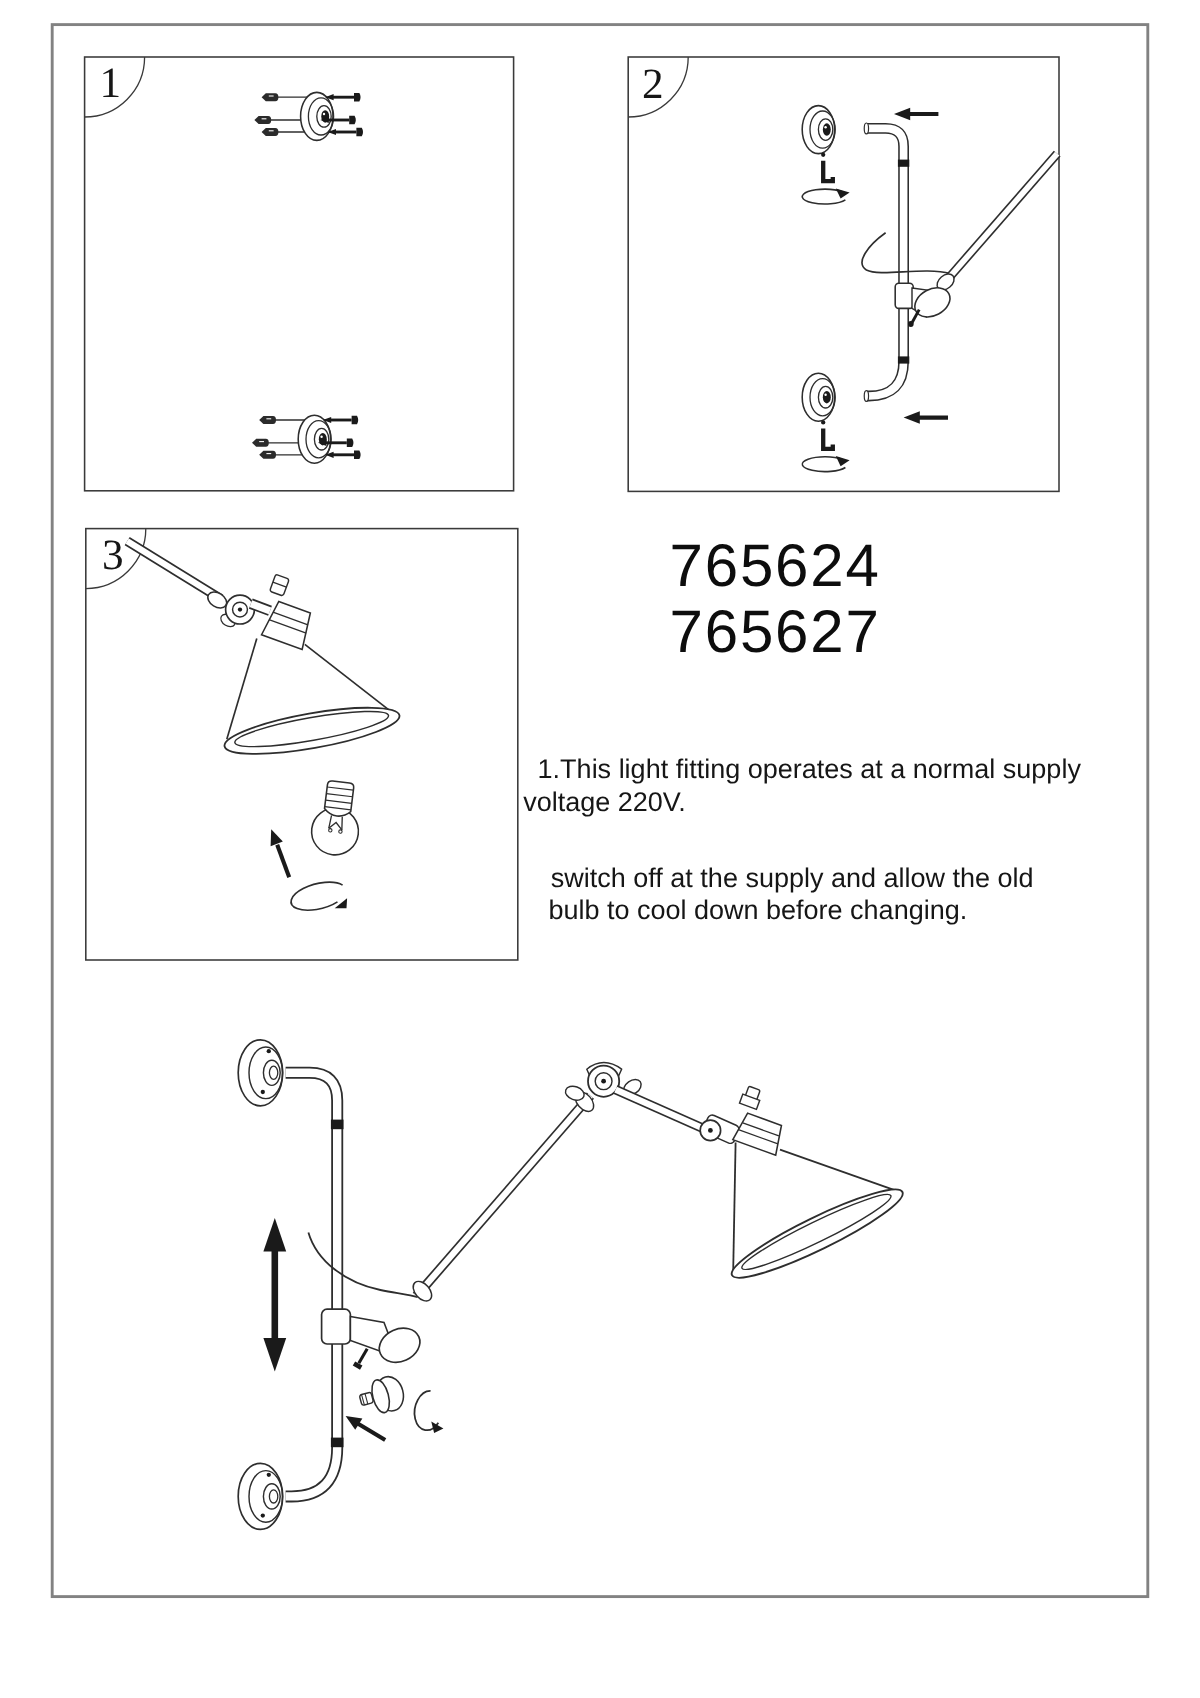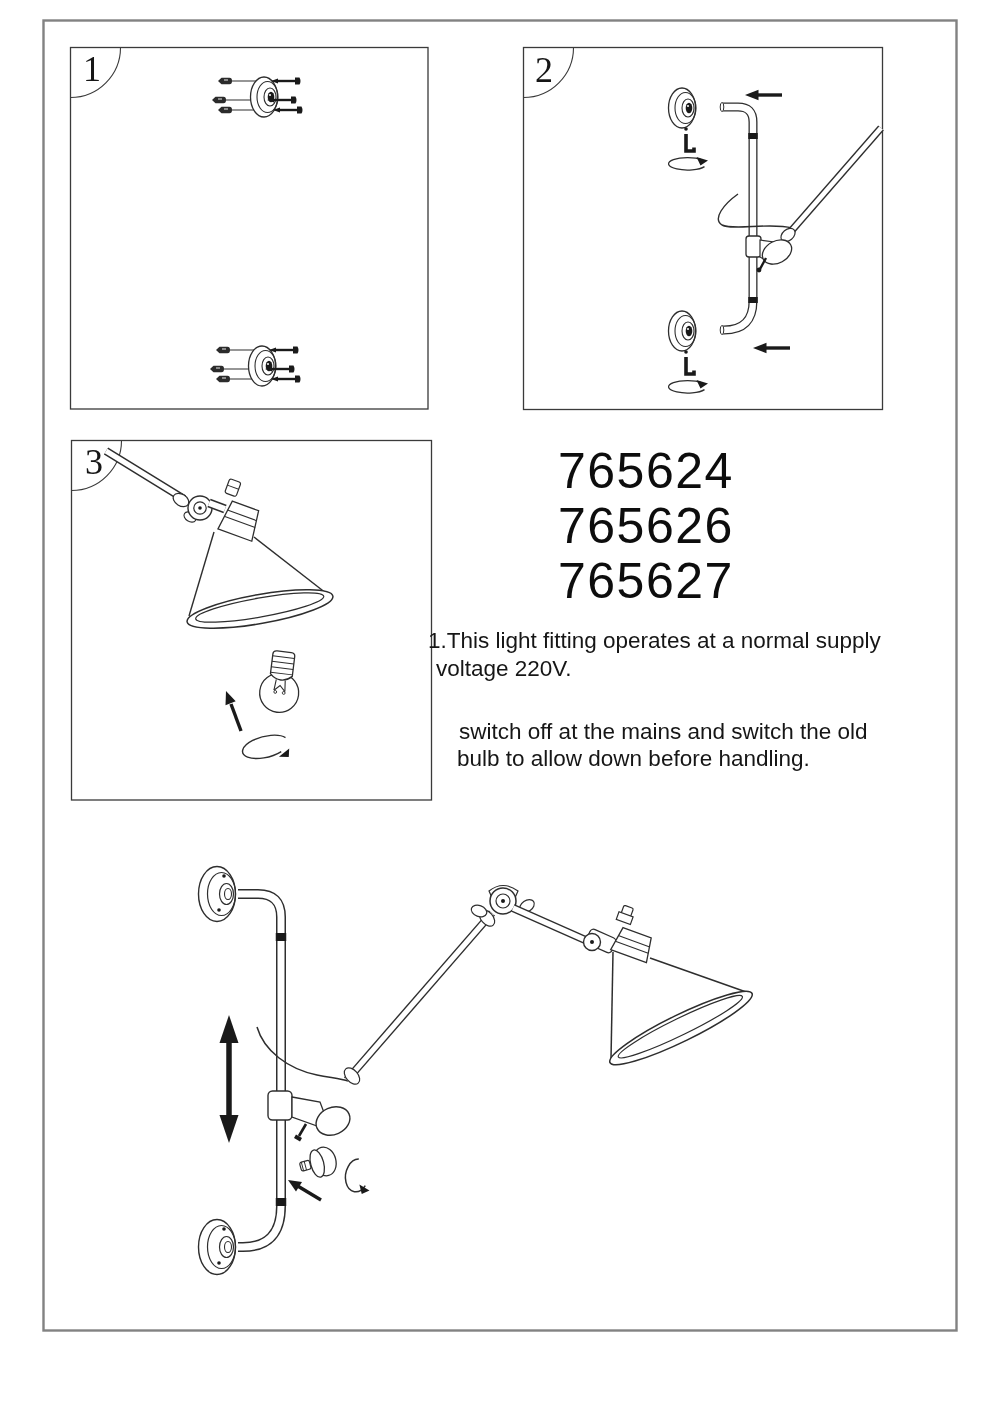--- a/index.html
+++ b/index.html
@@ -12,21 +12,21 @@
     position:absolute;font-family:"Liberation Serif",serif;font-size:36px;color:#161616;line-height:1;
   }
   .models{
     position:absolute;left:558px;top:444px;color:#0d0d0d;
     font-size:50px;line-height:55px;letter-spacing:1.5px;font-family:"Liberation Sans",sans-serif;text-align:center;
   }
   .inst-line{
     position:absolute;font-size:22.5px;color:#161616;white-space:nowrap;line-height:26px;
     font-family:"Liberation Sans",sans-serif;
   }
-  #inst-0{left:428px;top:628px;}
+  #inst-0{left:448px;top:628px;}
   #inst-1{left:436px;top:656px;}
   #inst-2{left:437px;top:691px;}
   #inst-3{left:459px;top:719px;}
   #inst-4{left:457px;top:746px;}
   #pn-1{left:83px;top:51px;}
   #pn-2{left:535px;top:52px;}
   #pn-3{left:85px;top:444px;}
 </style>
 </head>
 <body>
@@ -301,22 +301,21 @@
     </g>
   </g>
 </svg>
 
 <div class="panel-num" id="pn-1">1</div>
 <div class="panel-num" id="pn-2">2</div>
 <div class="panel-num" id="pn-3">3</div>
 
 <div class="models">
   <div>765624</div>
-  <div>765626</div>
   <div>765627</div>
 </div>
 
 <div class="inst-line" id="inst-0">1.This light fitting operates at a normal supply</div>
 <div class="inst-line" id="inst-1">voltage 220V.</div>
-<div class="inst-line" id="inst-3">switch off at the mains and switch the old</div>
-<div class="inst-line" id="inst-4">bulb to allow down before handling.</div>
+<div class="inst-line" id="inst-3">switch off at the supply and allow the old</div>
+<div class="inst-line" id="inst-4">bulb to cool down before changing.</div>
 
 </div>
 
 </body></html>

